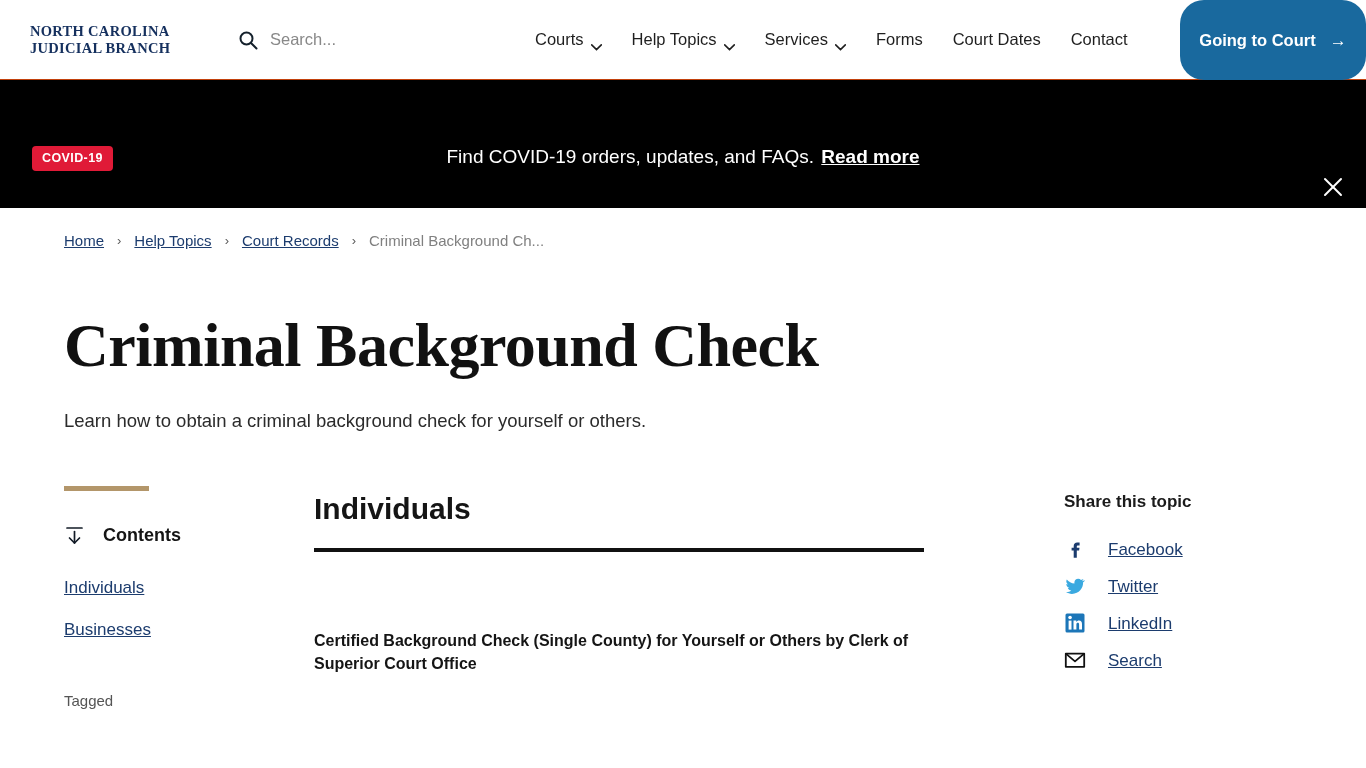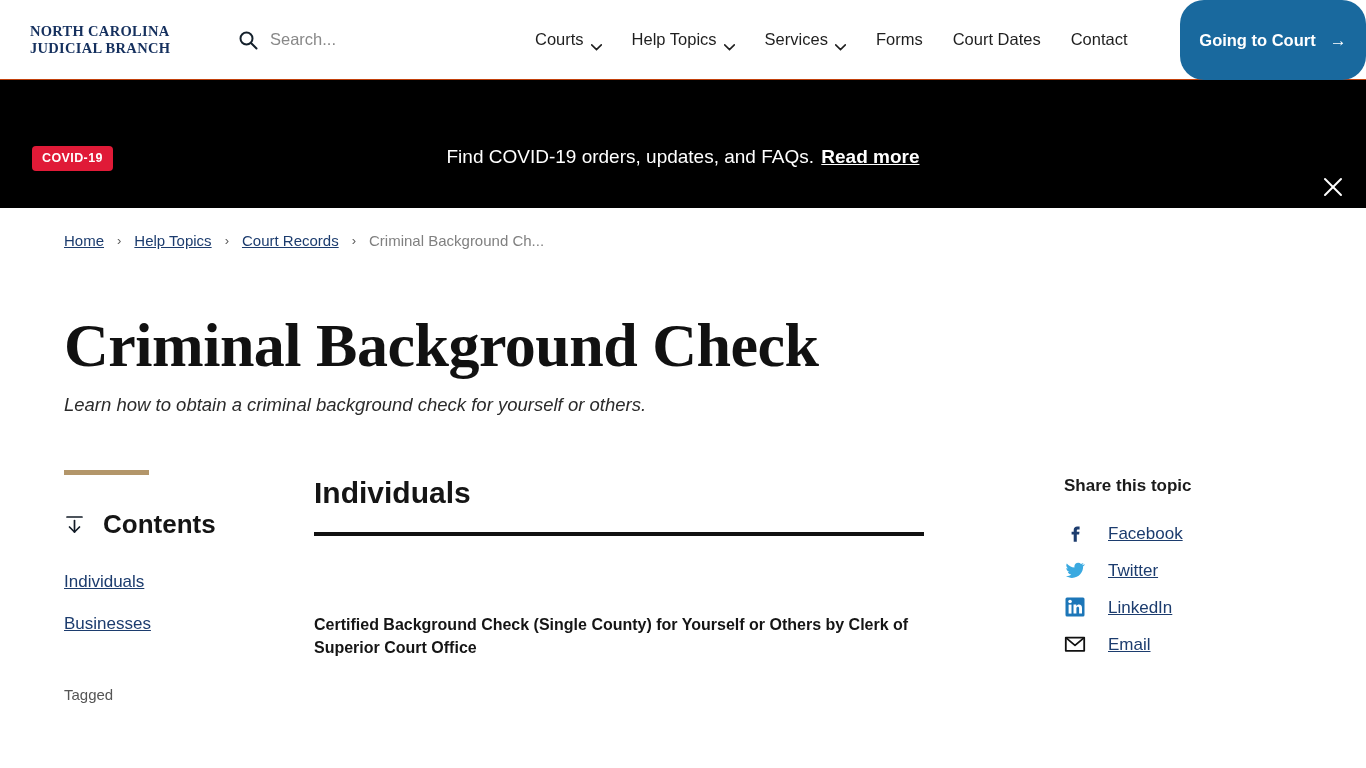--- a/index.html
+++ b/index.html
@@ -159,24 +159,23 @@
   .title {
     margin: 42px 0 0 64px;
     font-family: "Liberation Serif", serif;
     font-size: 62px;
     font-weight: 700;
     letter-spacing: -0.5px;
     color: #111111;
     line-height: 1;
   }
   .subtitle {
-    margin: 18px 0 0 64px;
+    margin: 34px 0 0 64px;
     font-size: 18.5px;
     color: #2b2b2b;
-    font-style: italic;
   }
 
   
   .columns {
     position: relative;
     margin-top: 54px;
     display: flex;
   }
   .col-left { width: 314px; padding-left: 64px; }
   .gold-bar {
@@ -184,21 +183,21 @@
     background: #b3966a;
     margin-bottom: 34px;
   }
   .contents-head {
     display: flex;
     align-items: center;
     gap: 18px;
   }
   .contents-icon { width: 21px; height: 21px; display: block; }
   .contents-title {
-    font-size: 26px;
+    font-size: 18px;
     font-weight: 700;
     color: #151515;
   }
   .toc { margin-top: 32px; display: flex; flex-direction: column; gap: 22px; }
   .toc a {
     font-size: 17px;
     color: #1c3c6e;
     text-decoration: underline;
     cursor: pointer;
     width: fit-content;
@@ -397,18 +396,18 @@
         <span class="share-label">LinkedIn</span>
       </div>
 
       <div class="share-item">
         <span class="share-ico">
           <svg viewBox="0 0 22 22" width="22" height="22" fill="none" stroke="#111111" stroke-width="1.8" stroke-linejoin="round">
             <rect x="1.8" y="4.6" width="18.4" height="13.2"></rect>
             <polyline points="1.8,4.6 11,12.4 20.2,4.6"></polyline>
           </svg>
         </span>
-        <span class="share-label">Email</span>
+        <span class="share-label">Search</span>
       </div>
 
     </div>
   </div>
 </div>
 
 </body></html>

